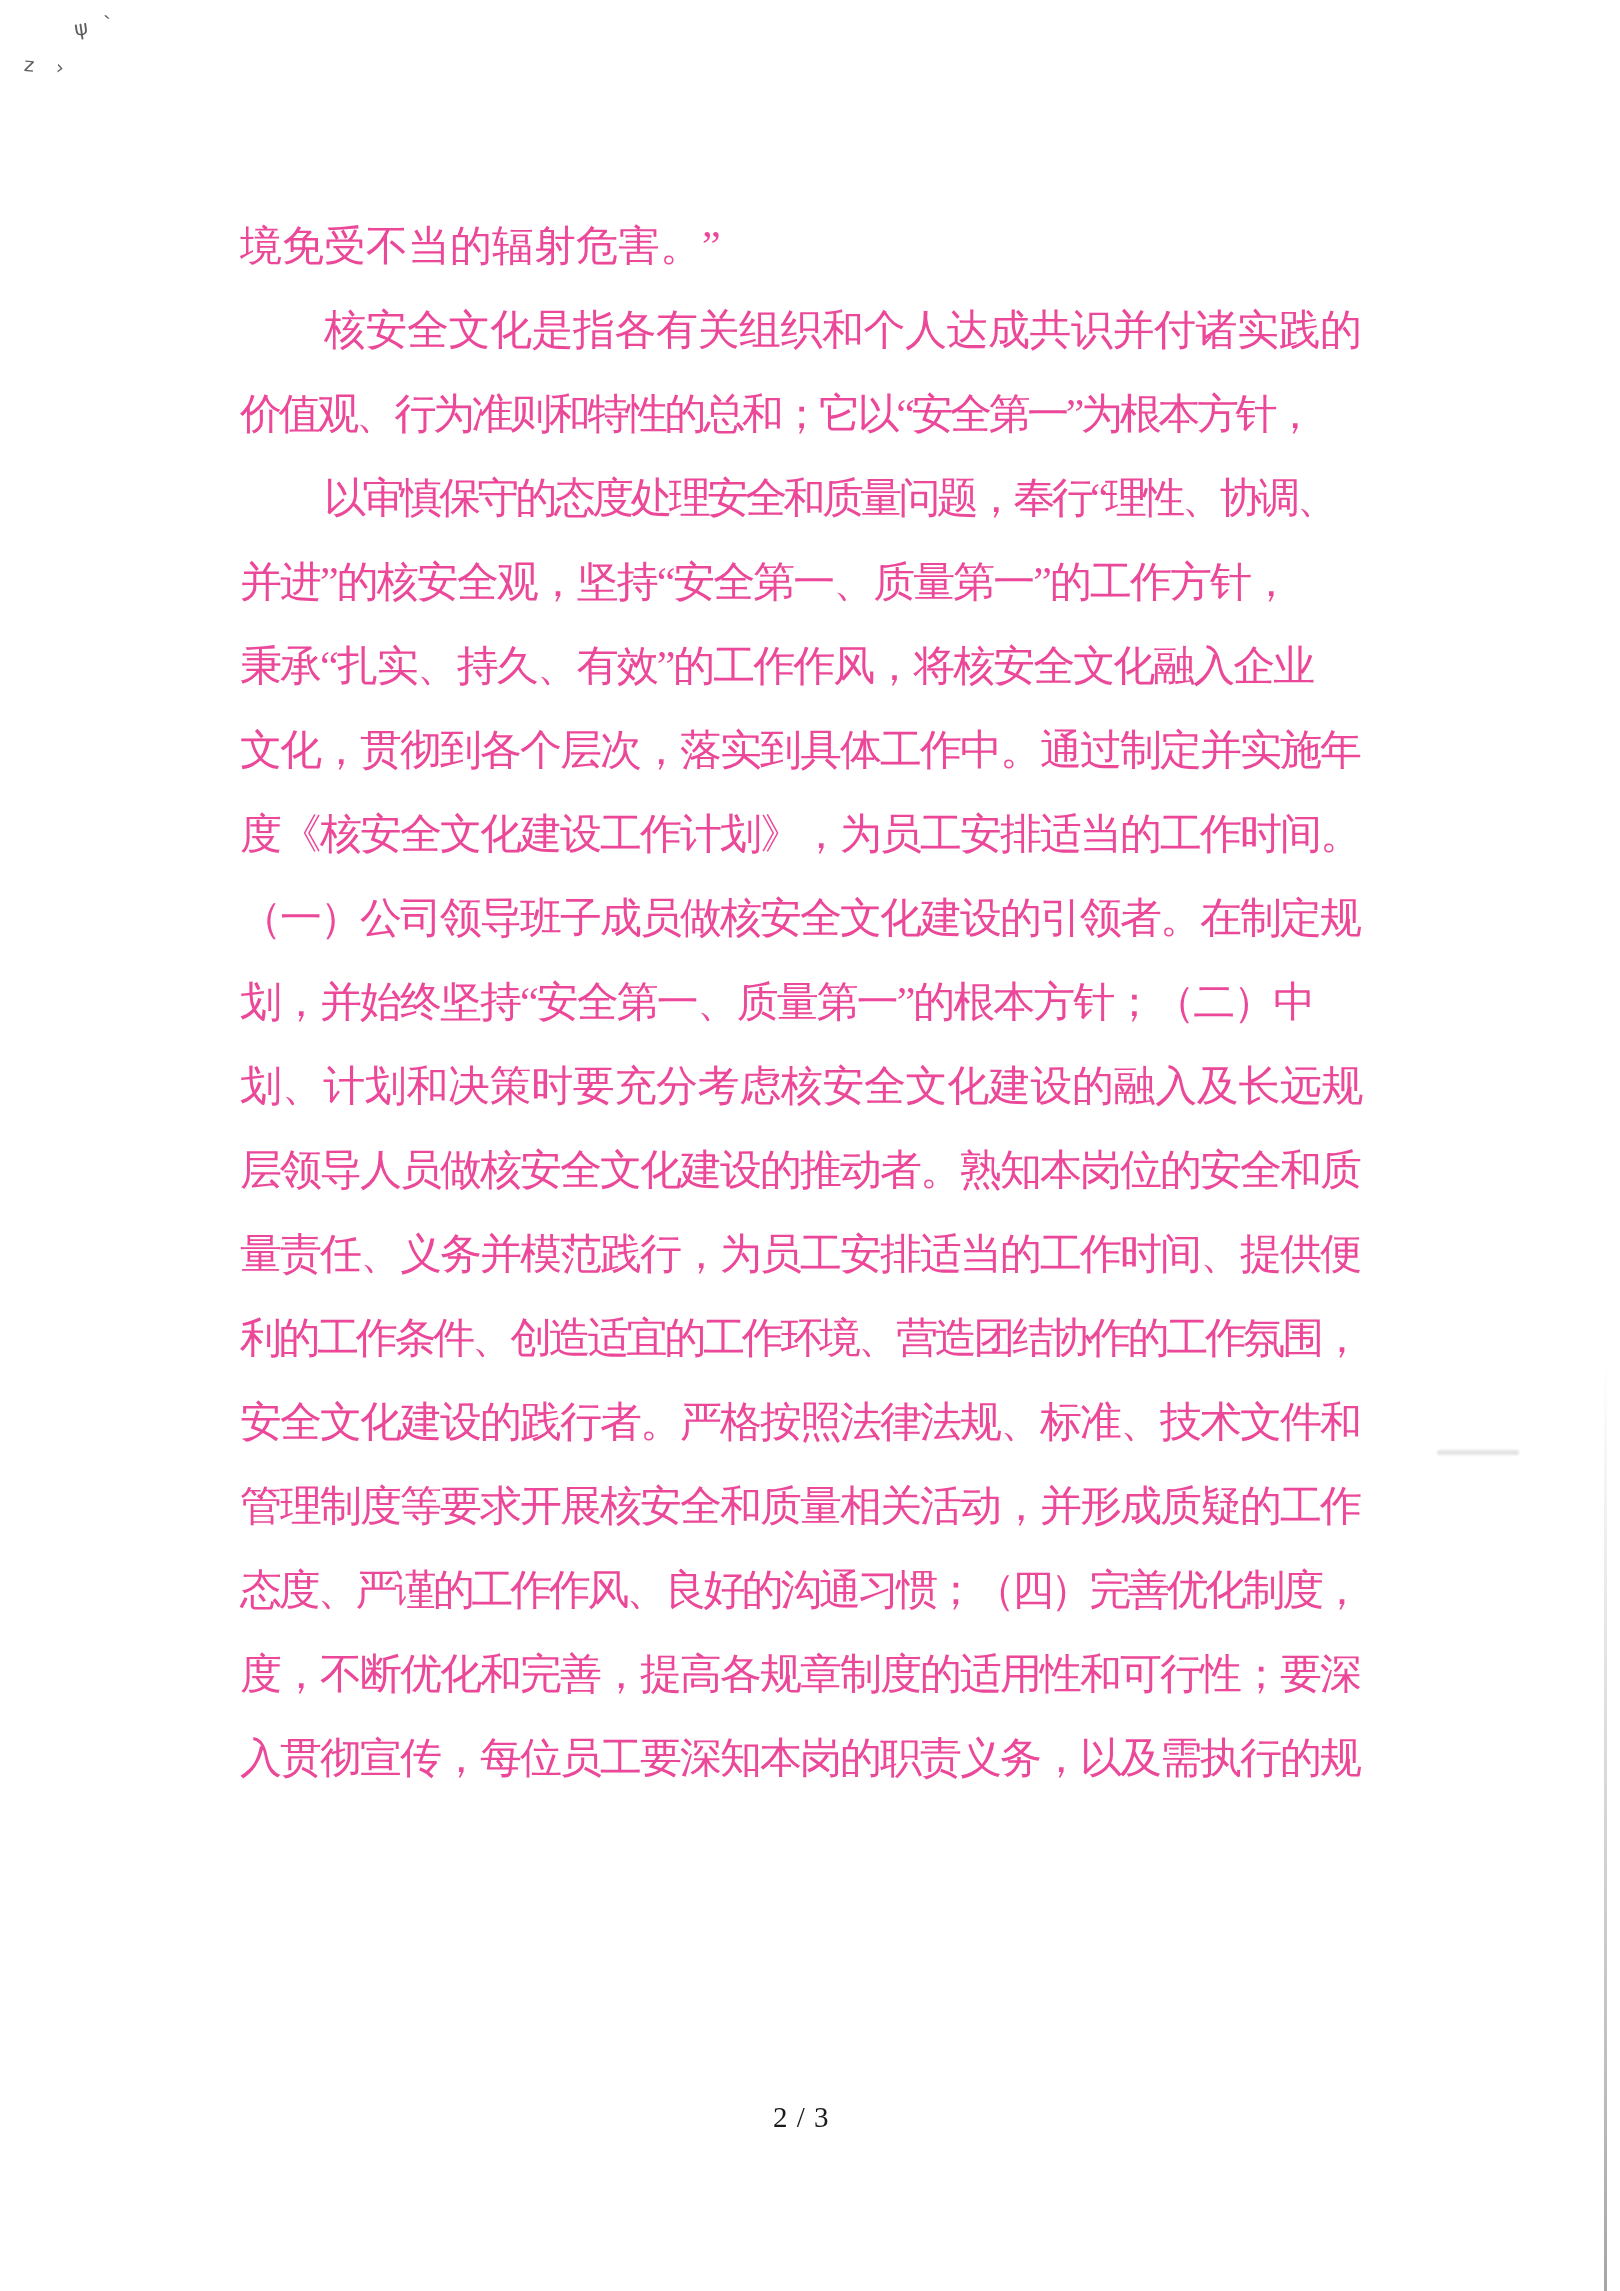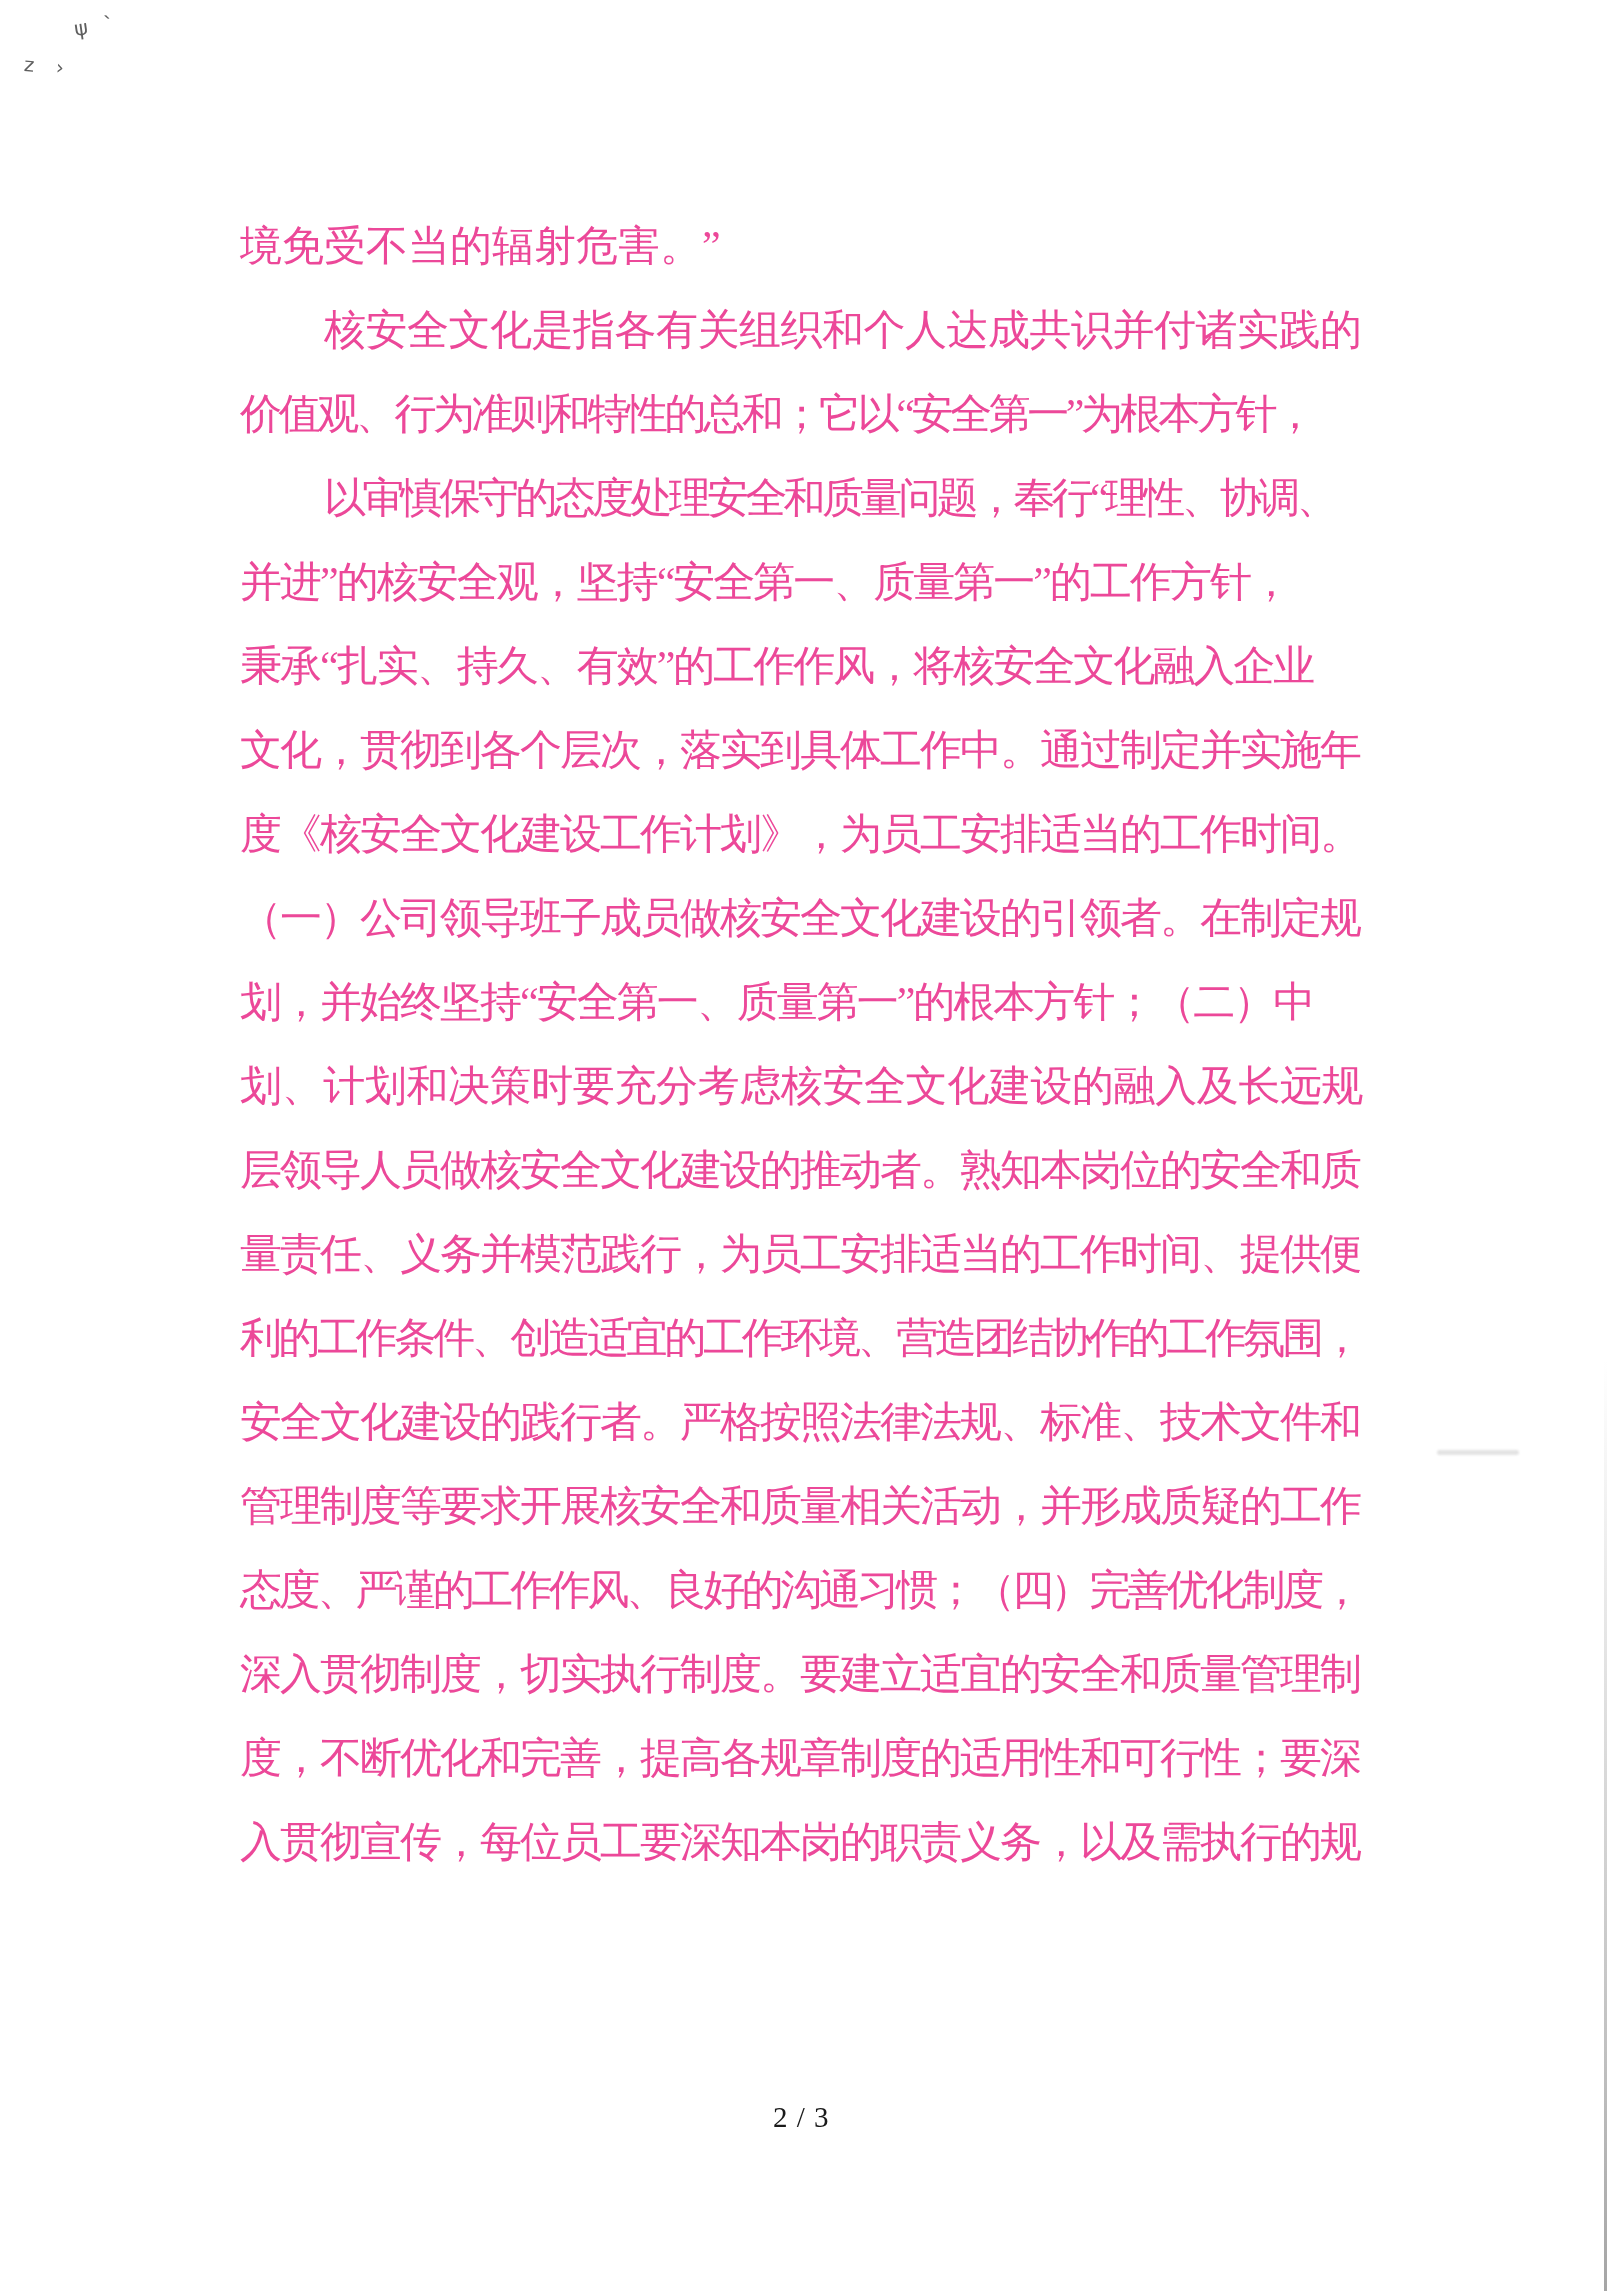--- a/index.html
+++ b/index.html
@@ -93,21 +93,20 @@
     <div class="line" style="letter-spacing: -2px;">度《核安全文化建设工作计划》，为员工安排适当的工作时间。</div>
     <div class="line" style="letter-spacing: -2px;">（一）公司领导班子成员做核安全文化建设的引领者。在制定规</div>
     <div class="line" style="letter-spacing: -2px;">划，并始终坚持“安全第一、质量第一”的根本方针；（二）中</div>
     <div class="line" style="letter-spacing: -0.4px;">划、计划和决策时要充分考虑核安全文化建设的融入及长远规</div>
     <div class="line" style="letter-spacing: -2px;">层领导人员做核安全文化建设的推动者。熟知本岗位的安全和质</div>
     <div class="line" style="letter-spacing: -2px;">量责任、义务并模范践行，为员工安排适当的工作时间、提供便</div>
     <div class="line" style="letter-spacing: -3.4px;">利的工作条件、创造适宜的工作环境、营造团结协作的工作氛围，</div>
     <div class="line" style="letter-spacing: -2px;">安全文化建设的践行者。严格按照法律法规、标准、技术文件和</div>
     <div class="line" style="letter-spacing: -2px;">管理制度等要求开展核安全和质量相关活动，并形成质疑的工作</div>
     <div class="line" style="letter-spacing: -3.4px;">态度、严谨的工作作风、良好的沟通习惯；（四）完善优化制度，</div>
-    <div class="line" style="letter-spacing: -2px;">深入贯彻制度，切实执行制度。要建立适宜的安全和质量管理制</div>
     <div class="line" style="letter-spacing: -2px;">度，不断优化和完善，提高各规章制度的适用性和可行性；要深</div>
     <div class="line" style="letter-spacing: -2px;">入贯彻宣传，每位员工要深知本岗的职责义务，以及需执行的规</div>
   </div>
 
   <div class="footer">2 / 3</div>
 
   <div class="scan-line-v"></div>
   <div class="scan-smudge"></div>
 
 </div>

